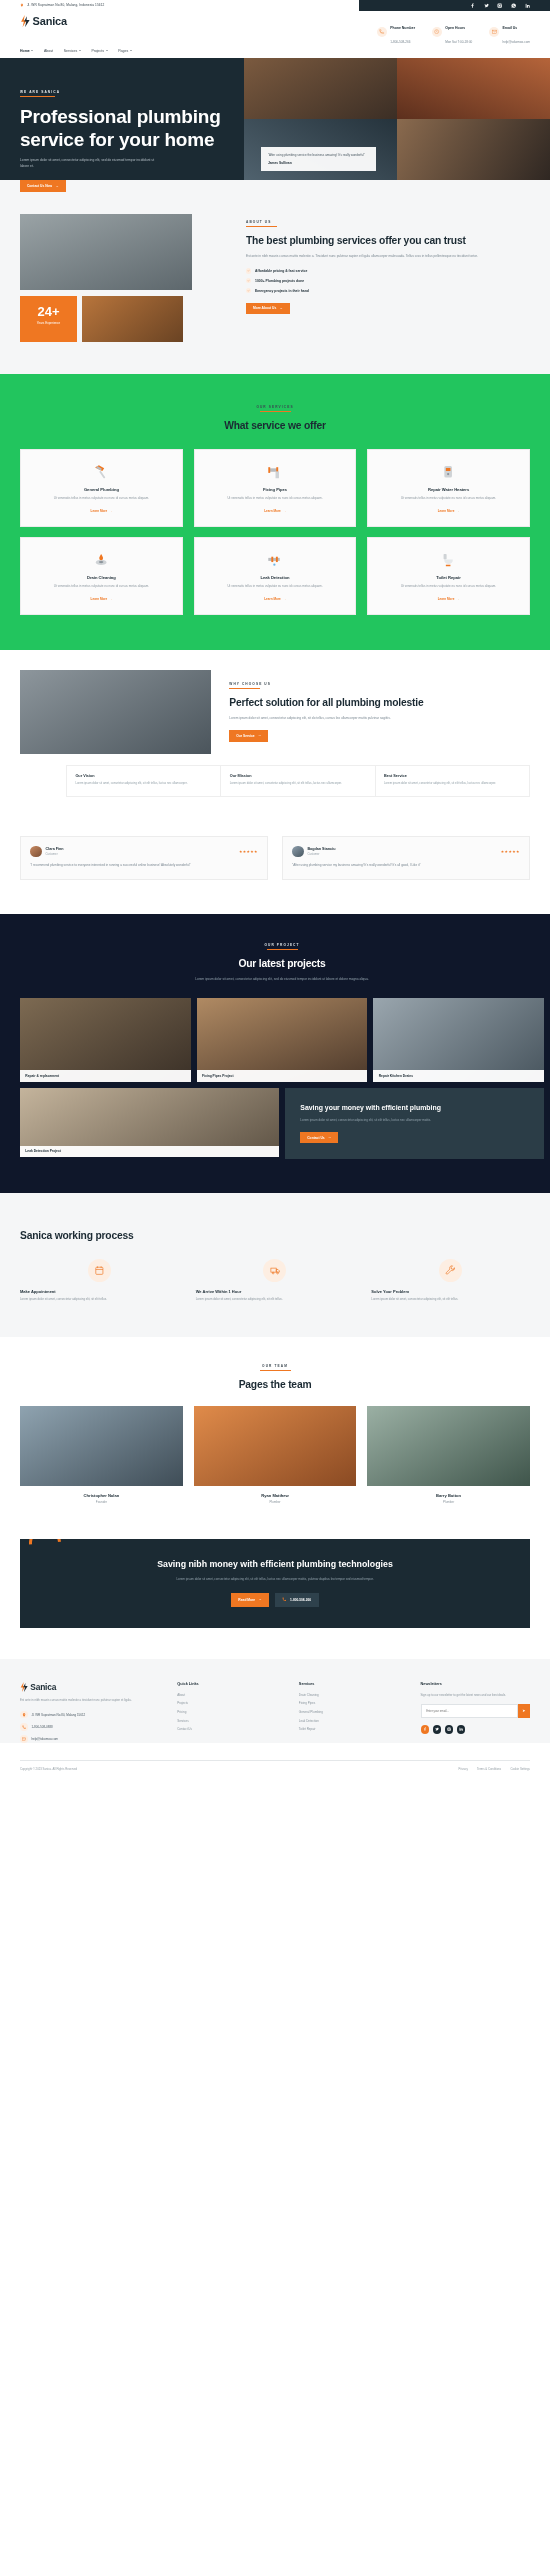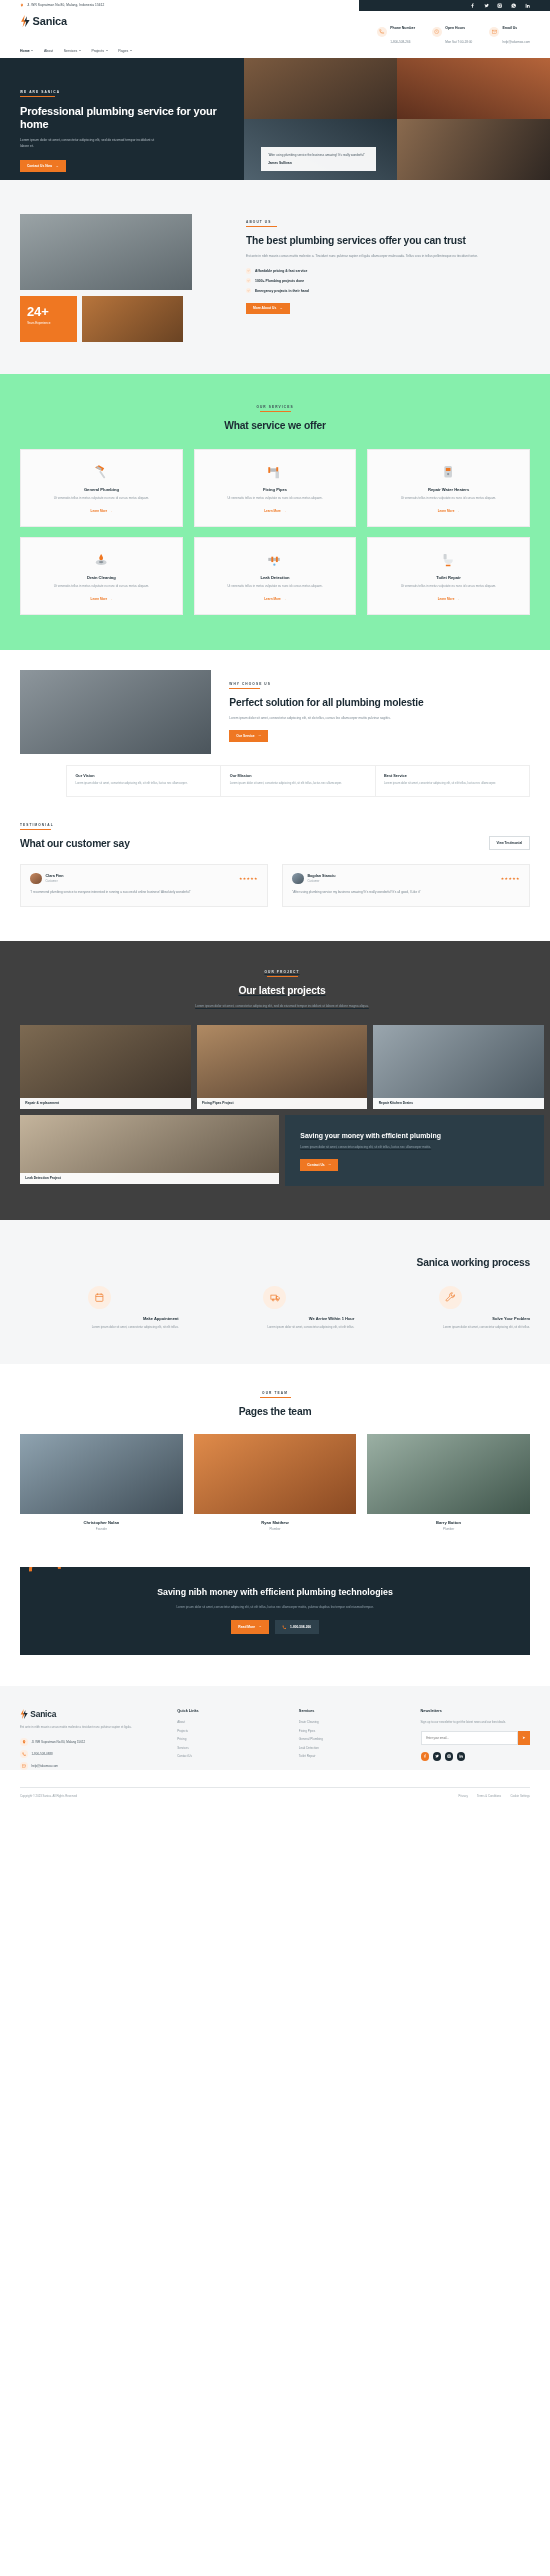--- a/index.html
+++ b/index.html
@@ -50,21 +50,21 @@
     display: flex; align-items: center; gap: 1.5px; font-weight: 400;
   }
   .nav a.active { color: #1b2a33; font-weight: 700; }
   .caret { width: 0; height: 0; border-left: 1.3px solid transparent; border-right: 1.3px solid transparent; border-top: 1.5px solid #5b6770; }
 
   
   .hero { display: flex; background: #1b2a33; height: 122px; position: relative; }
   .hero-left { width: 244px; padding: 32px 0 0 20px; position: relative; z-index: 2; }
   .eyebrow { font-size: 3.2px; letter-spacing: 1.1px; color: #e9eef1; font-weight: 700; }
   .eyebrow-rule { width: 35px; height: 0.8px; background: #ef7722; margin-top: 2.3px; }
-  .hero-h1 { font-size: 11px; font-weight: 700; color: #fff; line-height: 1.25; margin-top: 7.6px; letter-spacing: -0.2px; }
+  .hero-h1 { font-size: 19px; font-weight: 700; color: #fff; line-height: 1.25; margin-top: 7.6px; letter-spacing: -0.2px; }
   .hero-p { font-size: 3.3px; color: #b4bfc6; line-height: 1.75; margin-top: 6.1px; max-width: 138px; }
   .btn {
     display: inline-flex; align-items: center; gap: 3.1px; background: #ef7722; color: #fff;
     font-size: 3.3px; font-weight: 700; padding: 3.8px 6.9px; border: none; cursor: pointer;
   }
   .btn-arrow { font-size: 3.5px; line-height: 1; }
   .hero-btn { margin-top: 10.7px; }
   .hero-right { flex: 1; position: relative; }
   .hero-grid { position: absolute; inset: 0; display: grid; grid-template-columns: 1fr 1fr; grid-template-rows: 1fr 1fr; }
   .photo { background-size: cover; background-position: center; }
@@ -72,37 +72,37 @@
     position: absolute; left: 17px; bottom: 9.2px; width: 115px;
     background: rgba(255,255,255,.94); padding: 5.3px 6.9px; z-index: 3;
   }
   .hero-quote p { font-size: 3px; color: #4b5a63; line-height: 1.65; }
   .hero-quote .who { font-size: 3.3px; font-weight: 700; color: #1b2a33; margin-top: 3.8px; }
 
   
   .about { background: #f5f6f7; padding: 34px 20px 32px 20px; display: flex; gap: 20px; }
   .about-media { width: 206px; position: relative; }
   .about-img-main { width: 172px; height: 76px; background-size: cover; background-position: center; }
-  .about-row { display: flex; margin-top: 6.1px; gap: 4.6px; }
+  .about-row { display: flex; margin-top: 6.1px; gap: 4.6px; text-align: center; }
   .exp-badge { width: 57px; height: 46px; background: #ef7722; color: #fff; padding: 9.2px 6.9px; }
   .exp-num { font-size: 13px; font-weight: 700; line-height: 1; }
   .exp-lab { font-size: 3px; margin-top: 3.1px; line-height: 1.4; }
   .about-img-2 { width: 101px; height: 46px; background-size: cover; background-position: center; }
   .about-body { flex: 1; padding-top: 6.1px; }
   .sec-eyebrow { font-size: 3.2px; letter-spacing: 1.1px; font-weight: 700; color: #3a4750; }
   .sec-rule { width: 31px; height: 0.8px; background: #ef7722; margin-top: 2.3px; }
   .sec-h2 { font-size: 10.3px; font-weight: 700; color: #1b2a33; line-height: 1.28; margin-top: 6.9px; letter-spacing: -0.2px; }
   .sec-p { font-size: 3.2px; color: #7b8892; line-height: 1.8; margin-top: 6.9px; }
   .checks { margin-top: 8.4px; display: flex; flex-direction: column; gap: 4.6px; }
   .check { display: flex; align-items: center; gap: 3.8px; font-size: 3.4px; color: #1b2a33; font-weight: 700; }
   .check-dot { width: 5.3px; height: 5.3px; border-radius: 50%; background: #fdeee2; display: flex; align-items: center; justify-content: center; }
   .check-dot svg { width: 3.1px; height: 3.1px; stroke: #ef7722; stroke-width: 2.2; fill: none; }
 
   
-  .services { background: #86efac; padding: 31px 20px 35px 20px; text-align: center; }
+  .services { background: #22c55e; padding: 31px 20px 35px 20px; text-align: center; }
   .center-head { display: flex; flex-direction: column; align-items: center; }
   .center-head .sec-rule { margin: 2.3px auto 0 auto; }
   .cards { display: grid; grid-template-columns: repeat(3, 1fr); gap: 10.7px; margin-top: 17px; }
   .card { background: #fbfbfb; border: 0.8px solid #ececec; padding: 12.2px 10px 10.7px 10px; text-align: center; }
   .card-ico { height: 20px; display: flex; align-items: center; justify-content: center; }
   .card-ico svg { width: 18.3px; height: 18.3px; }
   .card-t { font-size: 4.1px; font-weight: 700; color: #1b2a33; margin-top: 4.6px; }
   .card-p { font-size: 3px; color: #8b969e; line-height: 1.75; margin-top: 3.8px; }
   .learn { font-size: 3.1px; font-weight: 700; color: #ef7722; margin-top: 6.1px; display: inline-flex; gap: 1.9px; align-items: center; cursor: pointer; }
 
@@ -125,37 +125,37 @@
   .tcard { background: #fbfbfb; border: 0.8px solid #ececec; padding: 8.4px 9.2px 10px 9.2px; }
   .tcard-top { display: flex; align-items: center; justify-content: space-between; }
   .tperson { display: flex; align-items: center; gap: 3.8px; }
   .avatar { width: 11.5px; height: 11.5px; border-radius: 50%; background-size: cover; background-position: center; }
   .tname { font-size: 3.7px; font-weight: 700; color: #1b2a33; }
   .trole { font-size: 2.8px; color: #9aa4ab; margin-top: 0.8px; }
   .stars { color: #ef7722; font-size: 3.8px; letter-spacing: 0.4px; }
   .tquote { font-size: 3.1px; color: #7b8892; line-height: 1.8; margin-top: 6.1px; }
 
   
-  .projects { background: #404040; padding: 29px 6px 34px 20px; text-align: center; text-decoration: underline; }
+  .projects { background: #0f172a; padding: 29px 6px 34px 20px; text-align: center; }
   .projects .sec-eyebrow { color: #dfe6ea; }
   .projects .sec-h2 { color: #fff; }
   .projects .sec-p { color: #93a3ad; max-width: 252px; margin-left: auto; margin-right: auto; text-align: center; }
   .proj-grid { display: grid; grid-template-columns: repeat(3, 1fr); gap: 6.1px; margin-top: 15.3px; }
   .proj { position: relative; height: 84px; background-size: cover; background-position: center; }
   .proj-cap {
     position: absolute; left: 0; right: 0; bottom: 0; background: rgba(255,255,255,.95);
     padding: 3.8px 5.3px; font-size: 3.3px; font-weight: 700; color: #1b2a33; text-align: left;
   }
   .proj-bottom { display: grid; grid-template-columns: 1fr 1fr; gap: 6.1px; margin-top: 6.1px; }
   .proj-promo { background: #2b3d47; padding: 15.3px 15.3px; text-align: left; }
   .proj-promo h3 { font-size: 6.9px; font-weight: 700; color: #fff; line-height: 1.35; }
   .proj-promo p { font-size: 3px; color: #93a3ad; line-height: 1.8; margin-top: 5.3px; }
 
   
-  .process { background: #f5f6f7; padding: 29px 20px 34px 20px; text-align: right; }
+  .process { background: #f5f6f7; padding: 29px 20px 34px 20px; text-align: left; }
   .proc-grid { display: grid; grid-template-columns: repeat(3, 1fr); gap: 17px; margin-top: 17px; }
   .proc-ico { width: 23px; height: 23px; border-radius: 50%; background: #fdeee2; margin: 0 auto; display: flex; align-items: center; justify-content: center; }
   .proc-ico svg { width: 10.7px; height: 10.7px; fill: none; stroke: #ef7722; stroke-width: 1.5; }
   .proc-t { font-size: 4px; font-weight: 700; color: #1b2a33; margin-top: 6.9px; }
   .proc-p { font-size: 2.9px; color: #8b969e; line-height: 1.75; margin-top: 3.8px; }
 
   
   .team { background: #fff; padding: 27.5px 20px 31px 20px; text-align: center; }
   .team-grid { display: grid; grid-template-columns: repeat(3, 1fr); gap: 10.7px; margin-top: 15.3px; }
   .team-photo { width: 100%; height: 80px; background-size: cover; background-position: center; }
@@ -497,28 +497,20 @@
       <div class="vbox-t">Our Mission</div>
       <div class="vbox-p">Lorem ipsum dolor sit amet, consetetur adipiscing elit, sit elit tellus, luctus nec ullamcorper.</div>
     </div>
     <div class="vbox">
       <div class="vbox-t">Best Service</div>
       <div class="vbox-p">Lorem ipsum dolor sit amet, consetetur adipiscing elit, sit elit tellus, luctus nec ullamcorper.</div>
     </div>
   </div>
 
   <section class="testi">
-    <div class="testi-head">
-      <div>
-        <div class="sec-eyebrow">TESTIMONIAL</div>
-        <div class="sec-rule"></div>
-        <h2 class="sec-h2">What our customer say</h2>
-      </div>
-      <button class="outline-btn">View Testimonial</button>
-    </div>
     <div class="testi-cards">
       <div class="tcard">
         <div class="tcard-top">
           <div class="tperson">
             <div class="avatar" style="background:linear-gradient(140deg,#c98b63,#7a4e33)"></div>
             <div>
               <div class="tname">Clara Finn</div>
               <div class="trole">Customer</div>
             </div>
           </div>

